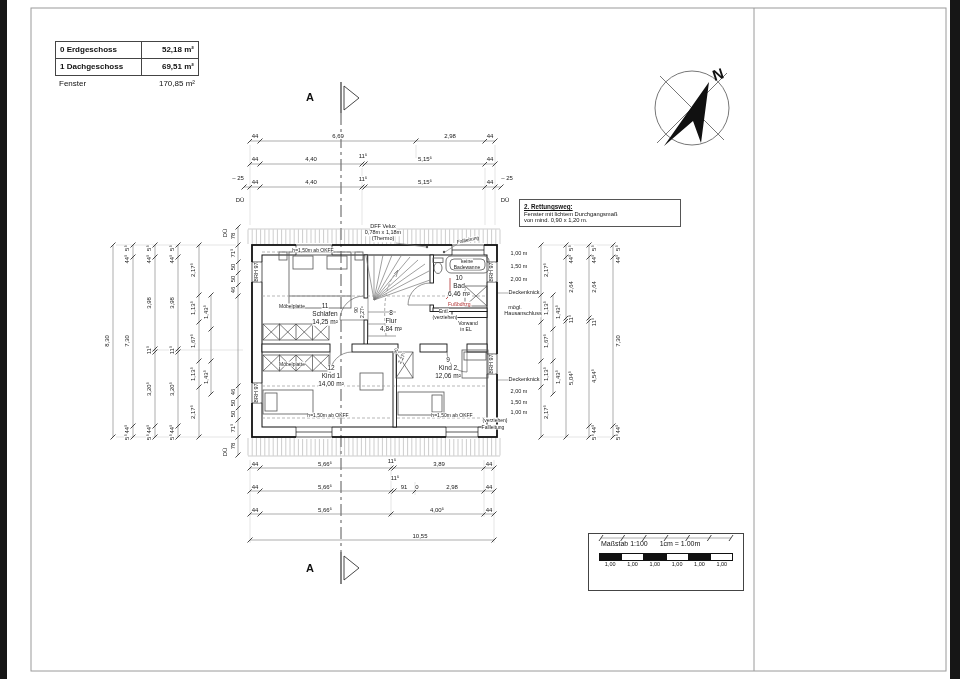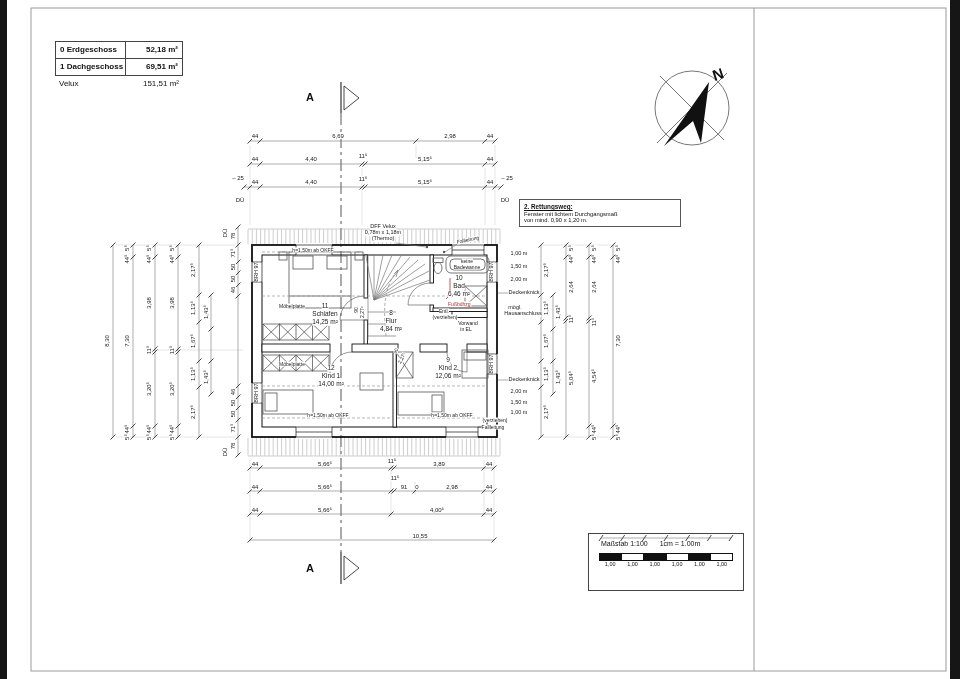--- a/index.html
+++ b/index.html
@@ -24,21 +24,21 @@
   .dim{stroke:#777;stroke-width:0.6;fill:none;}
   .tick{stroke:#333;stroke-width:0.9;}
   .hatch{stroke:#9a9a9a;stroke-width:0.5;}
   .ext{stroke:#c9c9c9;stroke-width:0.5;}
   .frame{fill:none;stroke:#9a9a9a;stroke-width:1;}
   .cmp{fill:none;stroke:#777;stroke-width:1;}
   .red{stroke:#b03030;stroke-width:0.8;fill:none;}
   .lbl{position:absolute;line-height:1;white-space:nowrap;color:#1a1a1a;background:#fff;
        transform:translate(-50%,-50%);}
   .nobg{background:transparent;}
-  #titleblock{position:absolute;left:55px;top:41px;width:128px;font-size:8px;color:#111;}
+  #titleblock{position:absolute;left:55px;top:41px;width:144px;font-size:8px;color:#111;}
   .tbx{border:1px solid #444;}
   .tb-row{display:flex;height:16px;line-height:16px;}
   .tbx .tb-row{font-weight:bold;}
   .tbx .tb-row + .tb-row{border-top:1px solid #444;}
   .tb-lab{flex:1;padding-left:4px;}
   .tb-val{width:52px;text-align:right;padding-right:4px;}
   .tbx .tb-val{border-left:1px solid #444;}
   #rescue{position:absolute;left:519px;top:199px;width:152px;border:1px solid #555;
           background:#fff;padding:3px 4px;font-size:5.8px;color:#111;}
   #rescue .rtitle{font-weight:bold;text-decoration:underline;font-size:6.3px;display:block;margin-bottom:1px;}
@@ -491,22 +491,22 @@
         <div class="tb-row">
           <div class="tb-lab">0 Erdgeschoss</div>
           <div class="tb-val">52,18 m²</div>
         </div>
         <div class="tb-row">
           <div class="tb-lab">1 Dachgeschoss</div>
           <div class="tb-val">69,51 m²</div>
         </div>
       </div>
       <div class="tb-row">
-        <div class="tb-lab">Velux</div>
-        <div class="tb-val">151,51 m²</div>
+        <div class="tb-lab">Fenster</div>
+        <div class="tb-val">170,85 m²</div>
       </div>
     </div>
 
   <div id="labels">
       <span class="lbl" style="left: 255px; top: 136px; font-size: 6px; transform: translate(-50%, -50%);">44</span>
       <span class="lbl" style="left: 338px; top: 136px; font-size: 6px; transform: translate(-50%, -50%);">6,69</span>
       <span class="lbl" style="left: 450px; top: 136px; font-size: 6px; transform: translate(-50%, -50%);">2,98</span>
       <span class="lbl" style="left: 490px; top: 136px; font-size: 6px; transform: translate(-50%, -50%);">44</span>
       <span class="lbl" style="left: 255px; top: 159px; font-size: 6px; transform: translate(-50%, -50%);">44</span>
       <span class="lbl" style="left: 311px; top: 159px; font-size: 6px; transform: translate(-50%, -50%);">4,40</span>

